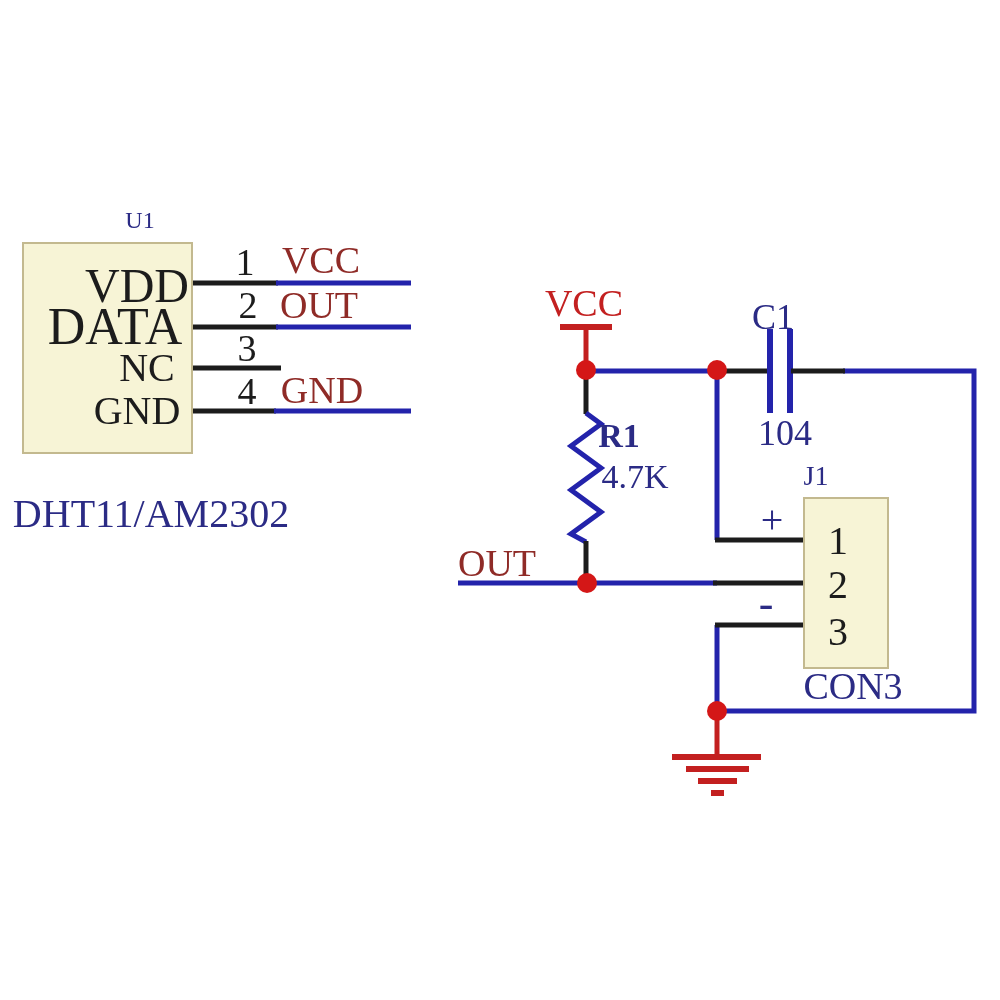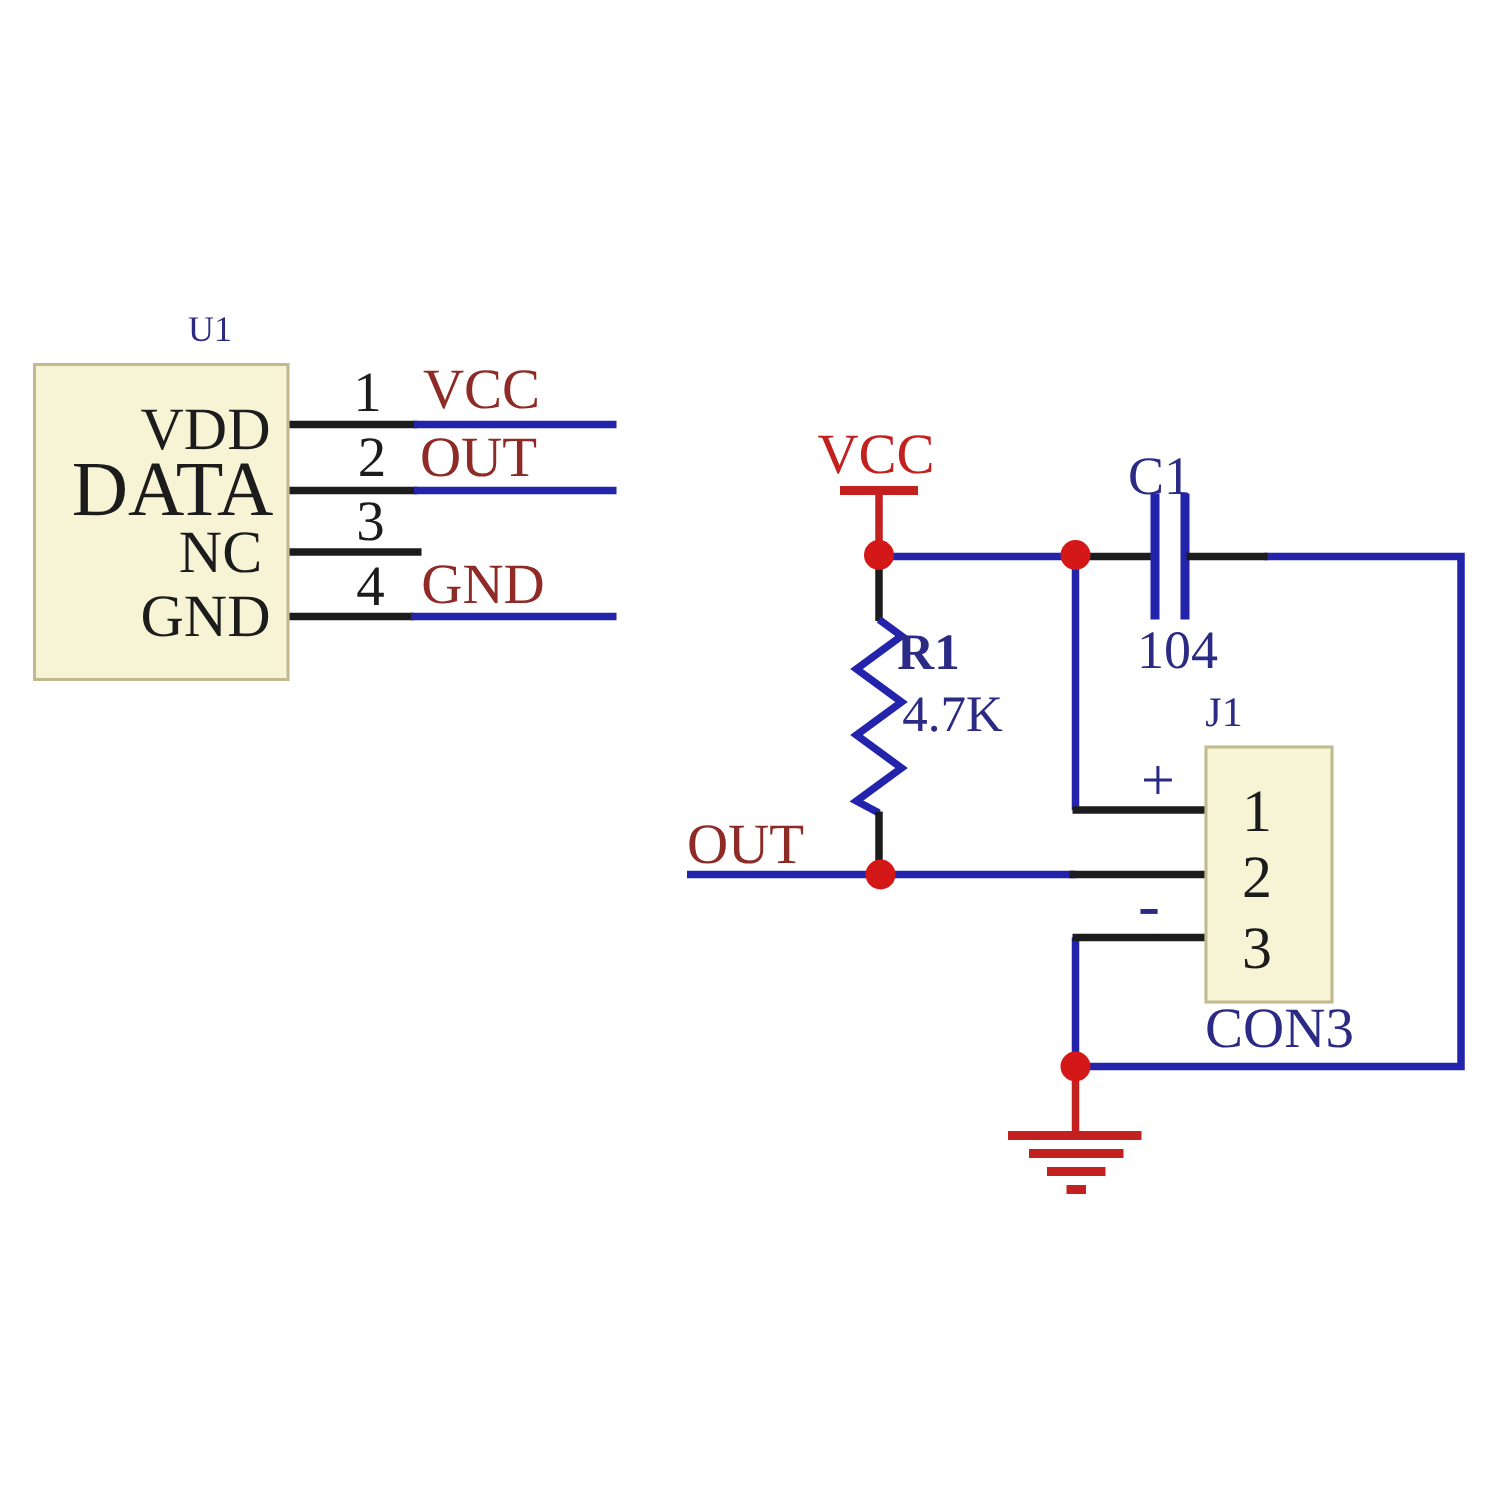--- a/index.html
+++ b/index.html
@@ -96,31 +96,32 @@
 
     <g>
       <circle class="jd" cx="586" cy="370" r="10"></circle>
       <circle class="jd" cx="717" cy="370" r="10"></circle>
       <circle class="jd" cx="587" cy="583" r="10"></circle>
       <circle class="jd" cx="717" cy="711" r="10"></circle>
     </g>
   </svg>
 
   <span class="lbl navy" style="left:128px;top:220px;font-size:24px;margin-left:12px;">U1</span>
-  <span class="lbl blk" style="left:137px;top:286px;font-size:40px;">VDD</span>
+  <span class="lbl blk" style="left:137px;top:286px;font-size:48px;">VDD</span>
   <span class="lbl blk" style="left:115px;top:327px;font-size:52px;">DATA</span>
   <span class="lbl blk" style="left:147px;top:368px;font-size:40px;">NC</span>
   <span class="lbl blk" style="left:137px;top:411px;font-size:40px;">GND</span>
   <span class="lbl blk" style="left:245px;top:262px;font-size:38px;">1</span>
   <span class="lbl blk" style="left:248px;top:305px;font-size:38px;">2</span>
   <span class="lbl blk" style="left:247px;top:348px;font-size:38px;">3</span>
   <span class="lbl blk" style="left:247px;top:391px;font-size:38px;">4</span>
   <span class="lbl red" style="left:321px;top:260px;font-size:38px;">VCC</span>
   <span class="lbl red" style="left:319px;top:305px;font-size:38px;">OUT</span>
   <span class="lbl red" style="left:322px;top:390px;font-size:38px;">GND</span>
+  <span class="lbl navy" style="left:151px;top:514px;font-size:40px;">DHT11/AM2302</span>
 
   <span class="lbl pred" style="left:584px;top:303px;font-size:38px;">VCC</span>
   <span class="lbl red" style="left:497px;top:563px;font-size:38px;">OUT</span>
 
   <span class="lbl navy" style="left:619px;top:436px;font-size:34px;font-weight:bold;">R1</span>
   <span class="lbl navy" style="left:635px;top:477px;font-size:34px;">4.7K</span>
 
   <span class="lbl navy" style="left:773px;top:317px;font-size:36px;">C1</span>
   <span class="lbl navy" style="left:785px;top:433px;font-size:36px;">104</span>
 

